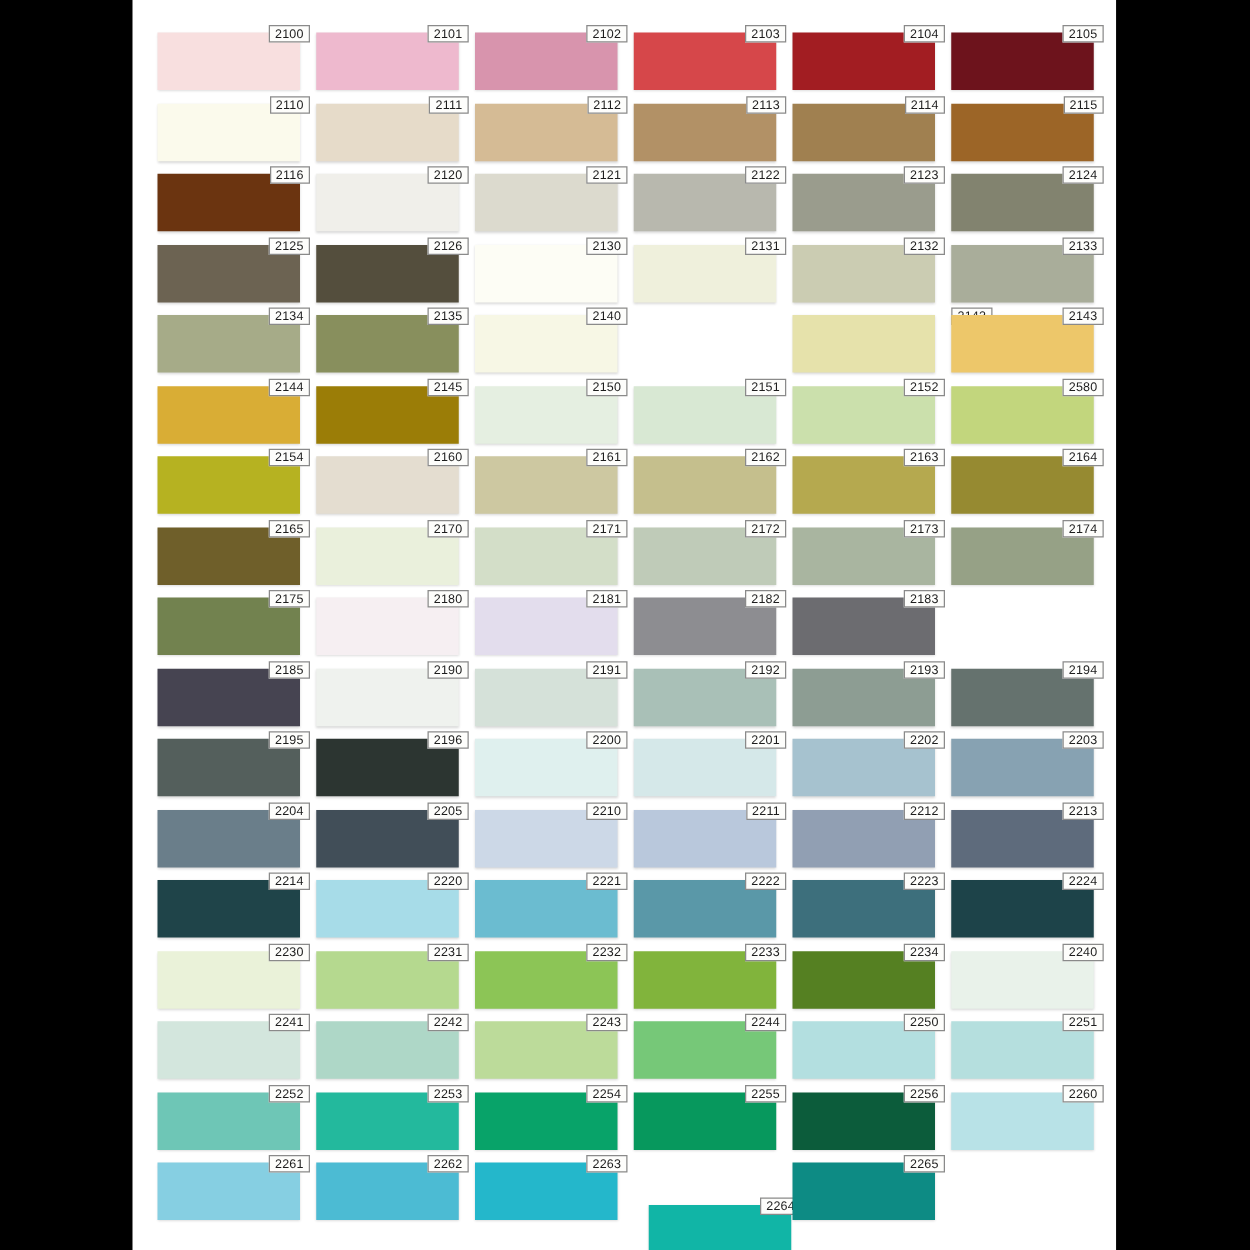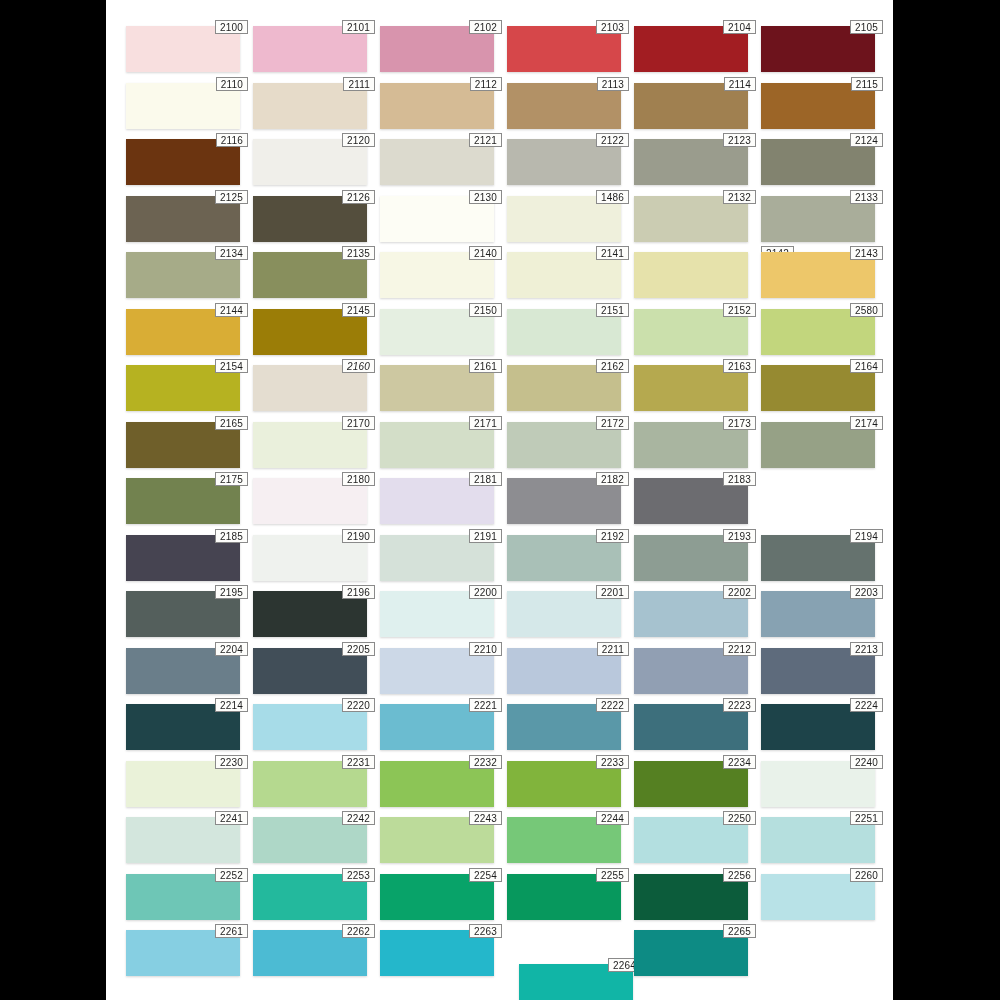--- a/index.html
+++ b/index.html
@@ -171,21 +171,21 @@
         <div class="swatch-cell" style="left: 147px; top: 195.5px;">
           <div class="swatch-chip" title="2126" style="background: rgb(84, 78, 61);"></div>
           <div class="swatch-label">2126</div>
         </div>
         <div class="swatch-cell" style="left: 274px; top: 195.5px;">
           <div class="swatch-chip" title="2130" style="background: rgb(253, 253, 245);"></div>
           <div class="swatch-label">2130</div>
         </div>
         <div class="swatch-cell" style="left: 401px; top: 195.5px;">
           <div class="swatch-chip" title="2131" style="background: rgb(239, 240, 220);"></div>
-          <div class="swatch-label">1486</div>
+          <div class="swatch-label">2131</div>
         </div>
         <div class="swatch-cell" style="left: 528px; top: 195.5px;">
           <div class="swatch-chip" title="2132" style="background: rgb(203, 204, 178);"></div>
           <div class="swatch-label">2132</div>
         </div>
         <div class="swatch-cell" style="left: 655px; top: 195.5px;">
           <div class="swatch-chip" title="2133" style="background: rgb(169, 173, 154);"></div>
           <div class="swatch-label">2133</div>
         </div>
         <div class="swatch-cell" style="left: 20px; top: 252px;">
@@ -193,24 +193,20 @@
           <div class="swatch-label">2134</div>
         </div>
         <div class="swatch-cell" style="left: 147px; top: 252px;">
           <div class="swatch-chip" title="2135" style="background: rgb(136, 143, 93);"></div>
           <div class="swatch-label">2135</div>
         </div>
         <div class="swatch-cell" style="left: 274px; top: 252px;">
           <div class="swatch-chip" title="2140" style="background: rgb(247, 247, 229);"></div>
           <div class="swatch-label">2140</div>
         </div>
-        <div class="swatch-cell" style="left: 401px; top: 252px;">
-          <div class="swatch-chip" title="2141" style="background: rgb(239, 240, 214);"></div>
-          <div class="swatch-label">2141</div>
-        </div>
         <div class="swatch-cell" style="left: 528px; top: 252px; padding-left: 38px;">
           <div class="swatch-chip" title="2142" style="background: rgb(230, 226, 171);"></div>
           <div class="swatch-label">2142</div>
         </div>
         <div class="swatch-cell" style="left: 655px; top: 252px;">
           <div class="swatch-chip" title="2143" style="background: rgb(237, 199, 106);"></div>
           <div class="swatch-label">2143</div>
         </div>
         <div class="swatch-cell" style="left: 20px; top: 308.5px;">
           <div class="swatch-chip" title="2144" style="background: rgb(217, 173, 53);"></div>
@@ -233,21 +229,21 @@
           <div class="swatch-label">2152</div>
         </div>
         <div class="swatch-cell" style="left: 655px; top: 308.5px;">
           <div class="swatch-chip" title="2153" style="background: rgb(194, 214, 125);"></div>
           <div class="swatch-label">2580</div>
         </div>
         <div class="swatch-cell" style="left: 20px; top: 365px;">
           <div class="swatch-chip" title="2154" style="background: rgb(182, 178, 33);"></div>
           <div class="swatch-label">2154</div>
         </div>
-        <div class="swatch-cell" style="left: 147px; top: 365px; font-style: italic;">
+        <div class="swatch-cell" style="left: 147px; top: 365px;">
           <div class="swatch-chip" title="2160" style="background: rgb(228, 221, 208);"></div>
           <div class="swatch-label">2160</div>
         </div>
         <div class="swatch-cell" style="left: 274px; top: 365px;">
           <div class="swatch-chip" title="2161" style="background: rgb(205, 200, 161);"></div>
           <div class="swatch-label">2161</div>
         </div>
         <div class="swatch-cell" style="left: 401px; top: 365px;">
           <div class="swatch-chip" title="2162" style="background: rgb(197, 191, 141);"></div>
           <div class="swatch-label">2162</div>

